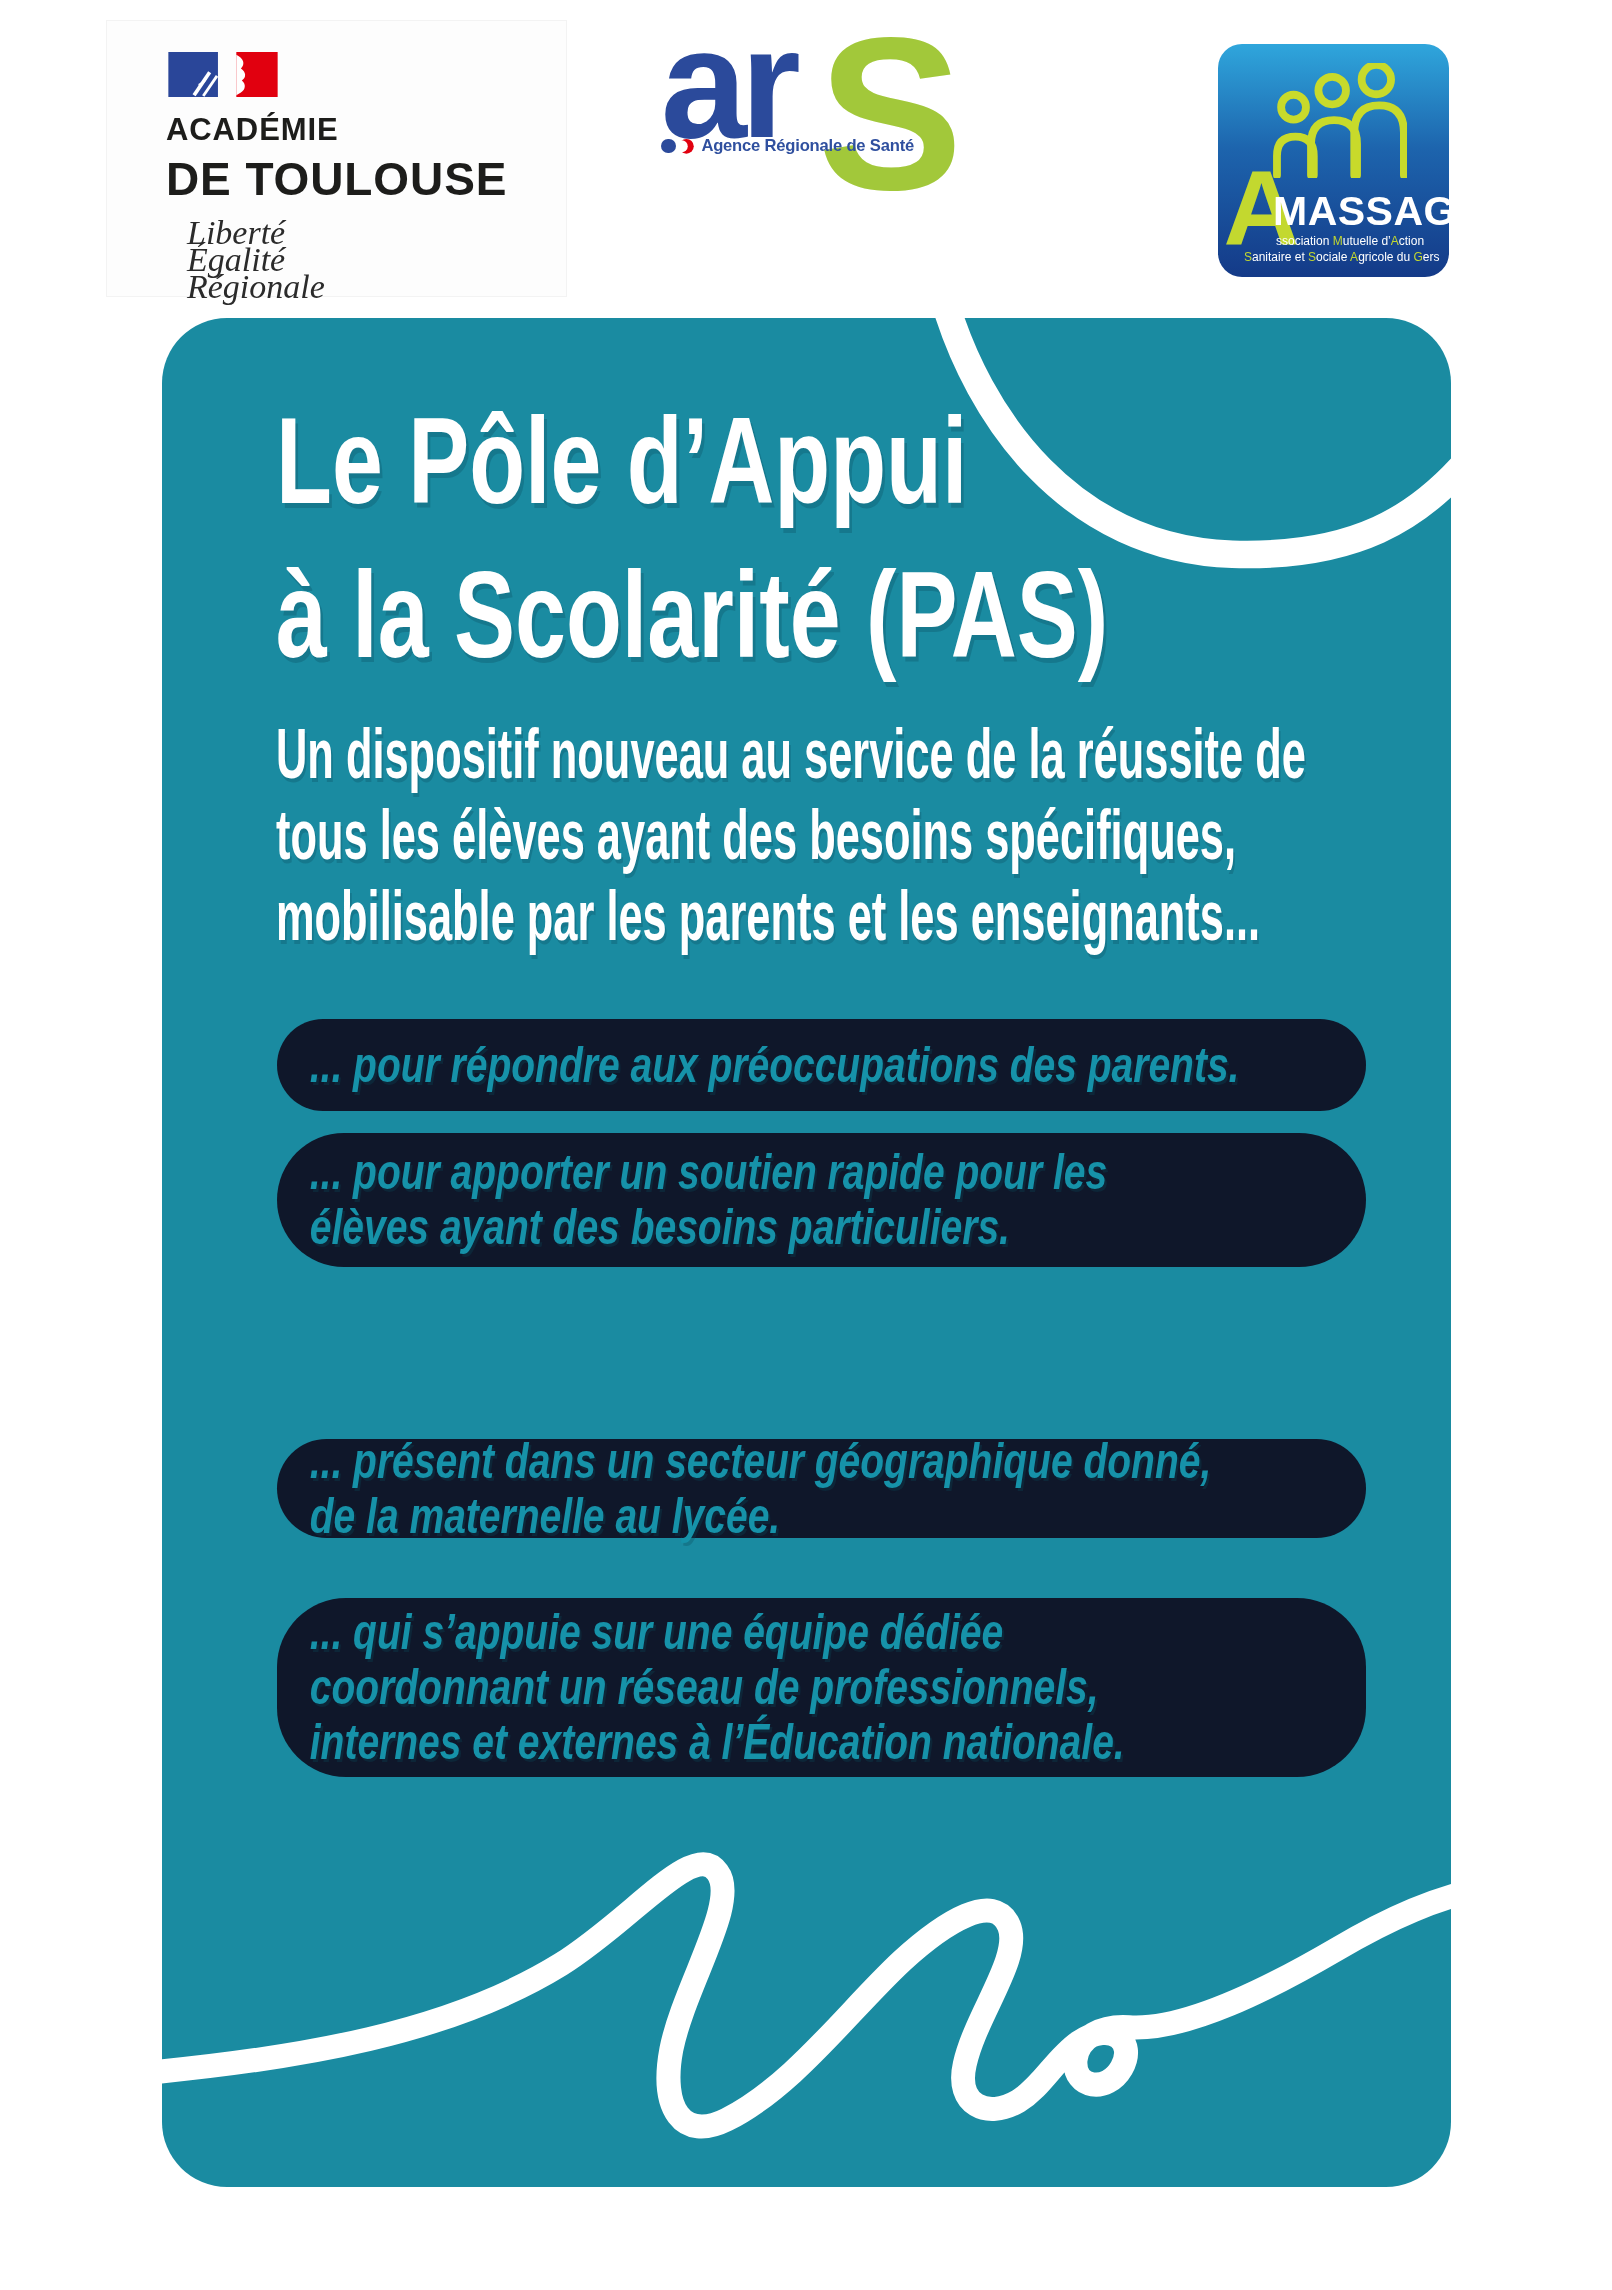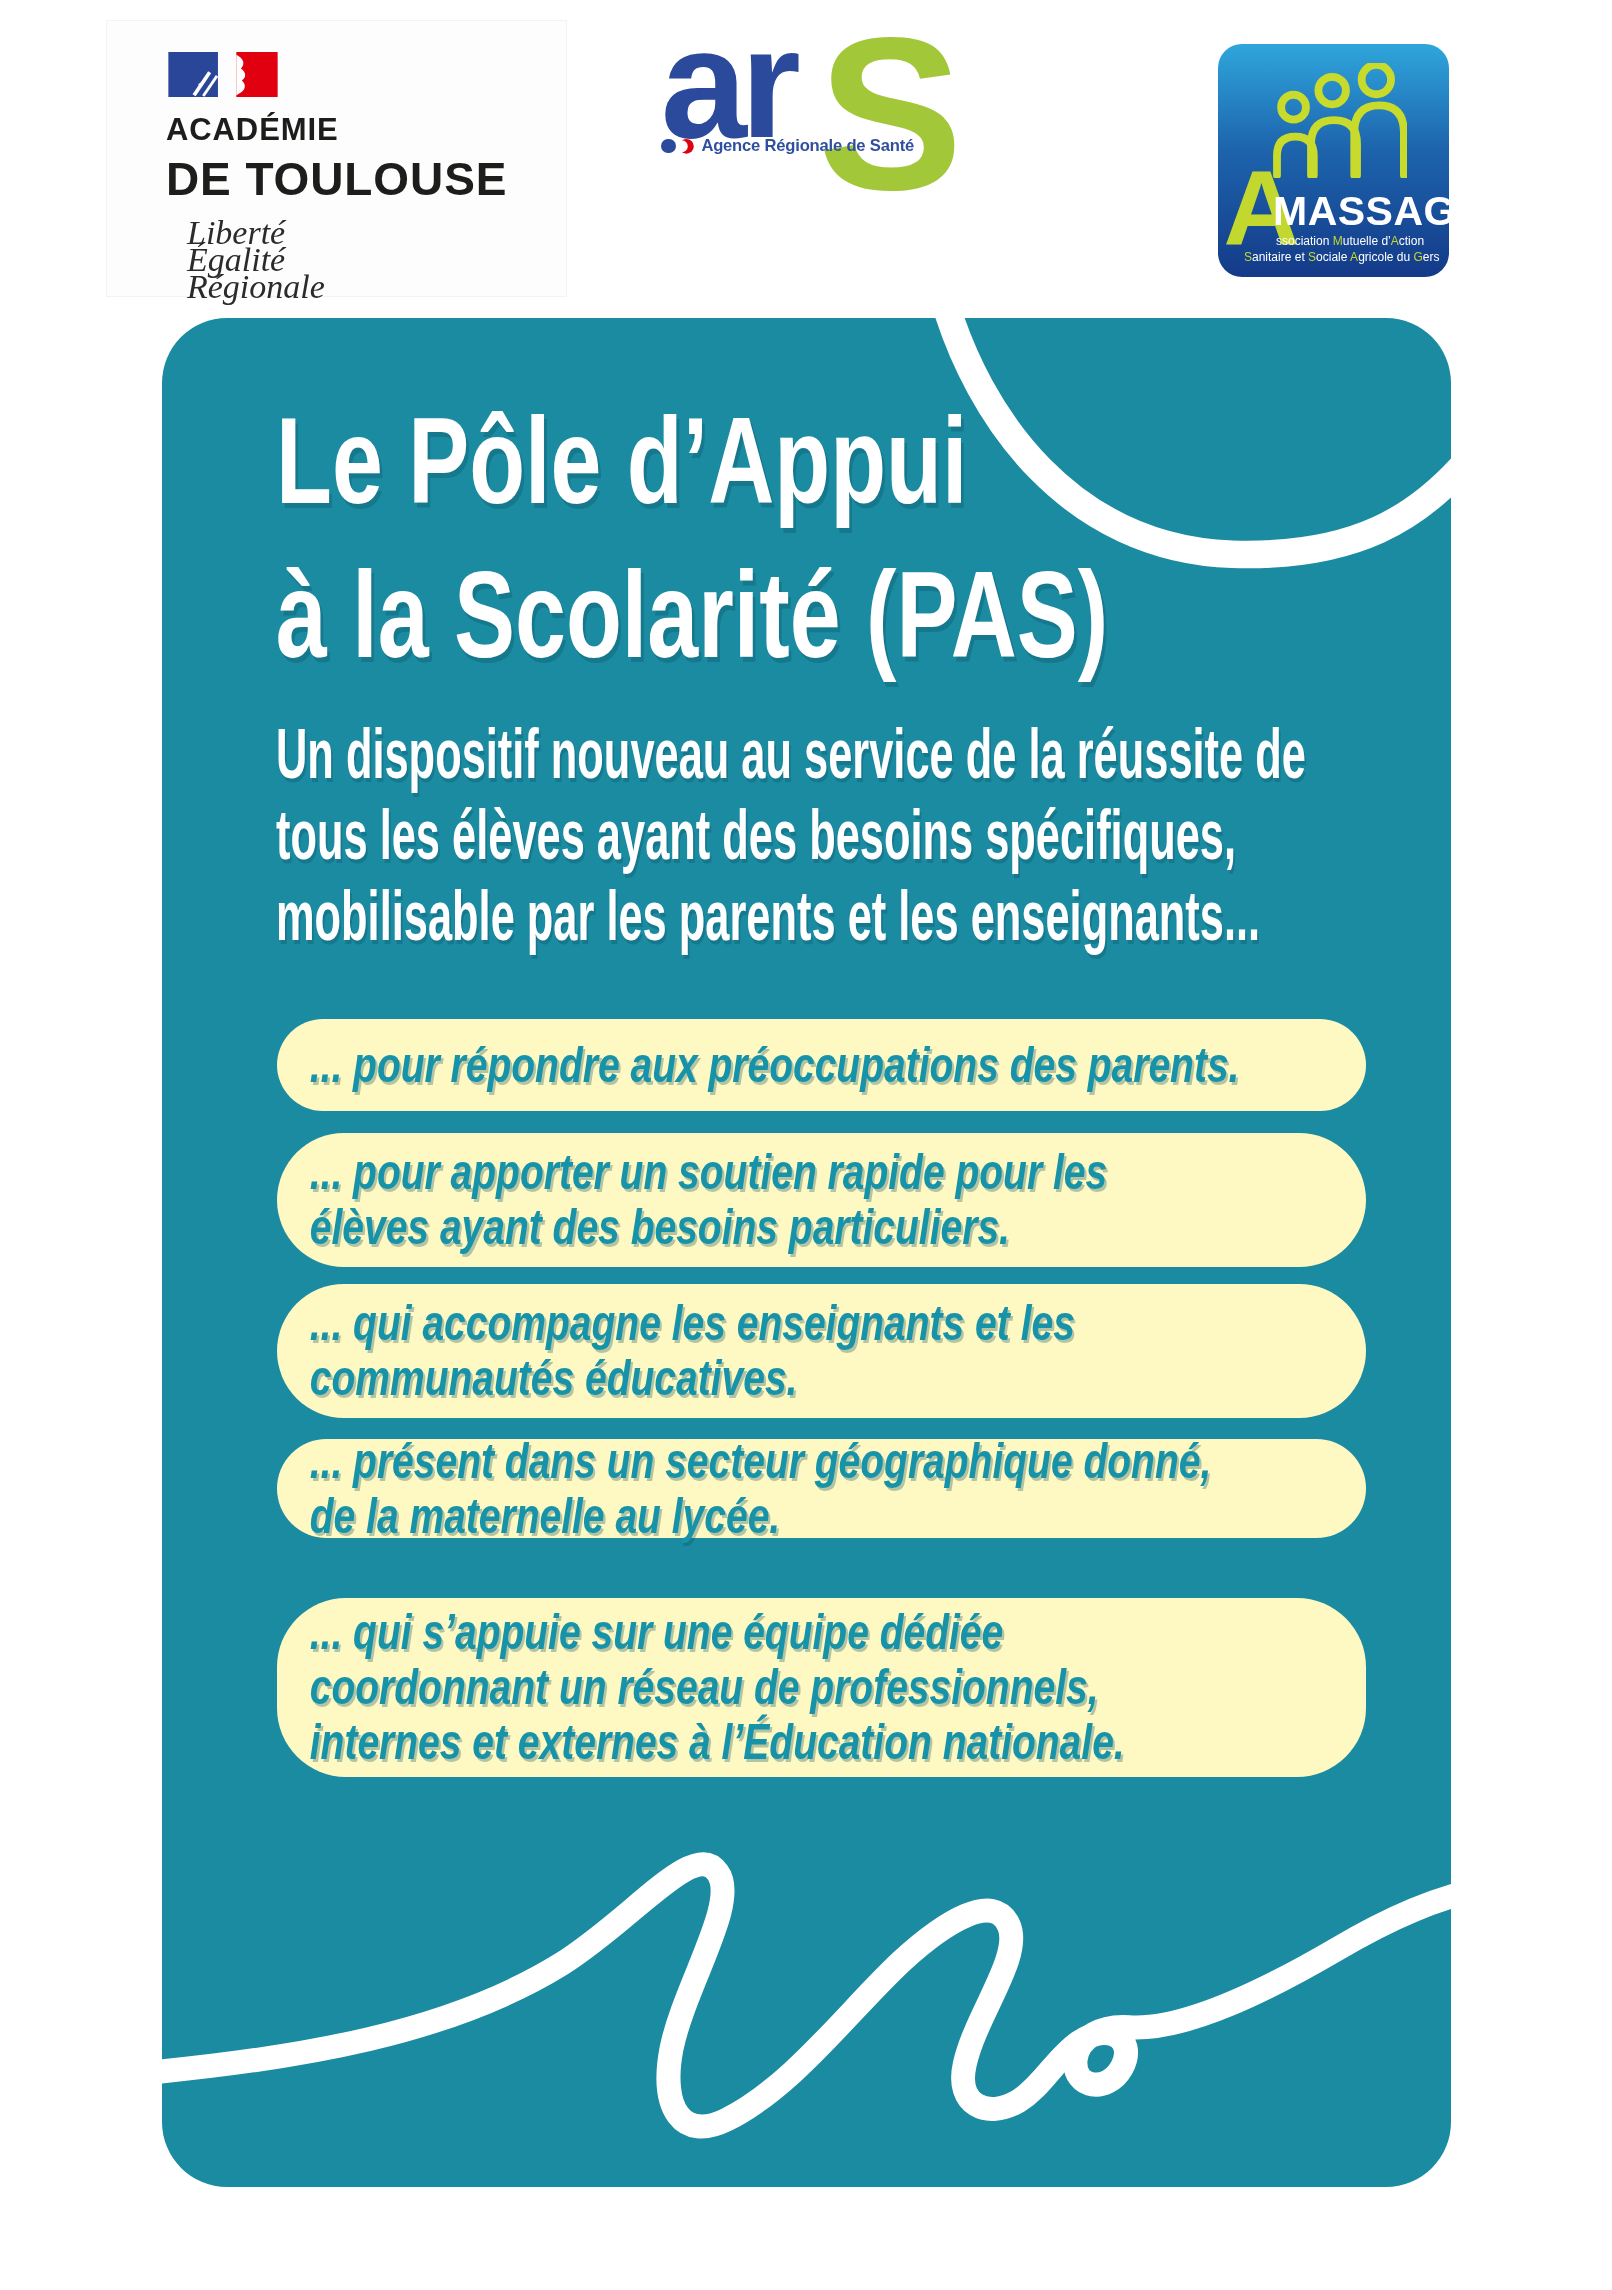--- a/index.html
+++ b/index.html
@@ -52,21 +52,21 @@
               font-size:122px;line-height:154px;letter-spacing:0px;
               text-shadow:3.7px 4.6px 0 rgba(10,72,88,0.28);}
   .card-title div{white-space:nowrap;}
 
   .card-intro{position:absolute;left:114px;top:396px;transform:scaleX(0.62);
               transform-origin:left top;color:#ffffff;font-weight:bold;
               font-size:70px;line-height:81px;
               text-shadow:2.8px 3.7px 0 rgba(10,72,88,0.28);}
   .card-intro div{white-space:nowrap;}
 
-  .pill{position:absolute;left:115px;width:1089px;background:#fef9c3;border-radius:69px;
+  .pill{position:absolute;left:115px;width:1089px;background:#0f172a;border-radius:69px;
         display:flex;align-items:center;}
   .pill-1{top:701px;height:92px;}
   .pill-2{top:815px;height:134px;}
   .pill-3{top:966px;height:134px;}
   .pill-4{top:1121px;height:99px;}
   .pill-5{top:1280px;height:179px;}
   .pill-text{padding-left:42px;transform:scaleX(0.78);transform-origin:left center;
              color:#1692a9;font-weight:bold;font-style:italic;
              font-size:50px;line-height:55px;
              text-shadow:2.8px 2.8px 0 rgba(10,72,88,0.30);}
@@ -165,26 +165,20 @@
       </div>
     </div>
 
     <div class="pill pill-2">
       <div class="pill-text">
         <div>... pour apporter un soutien rapide pour les</div>
         <div>élèves ayant des besoins particuliers.</div>
       </div>
     </div>
 
-    <div class="pill pill-3">
-      <div class="pill-text">
-        <div>... qui accompagne les enseignants et les</div>
-        <div>communautés éducatives.</div>
-      </div>
-    </div>
 
     <div class="pill pill-4">
       <div class="pill-text">
         <div>... présent dans un secteur géographique donné,</div>
         <div>de la maternelle au lycée.</div>
       </div>
     </div>
 
     <div class="pill pill-5">
       <div class="pill-text">

